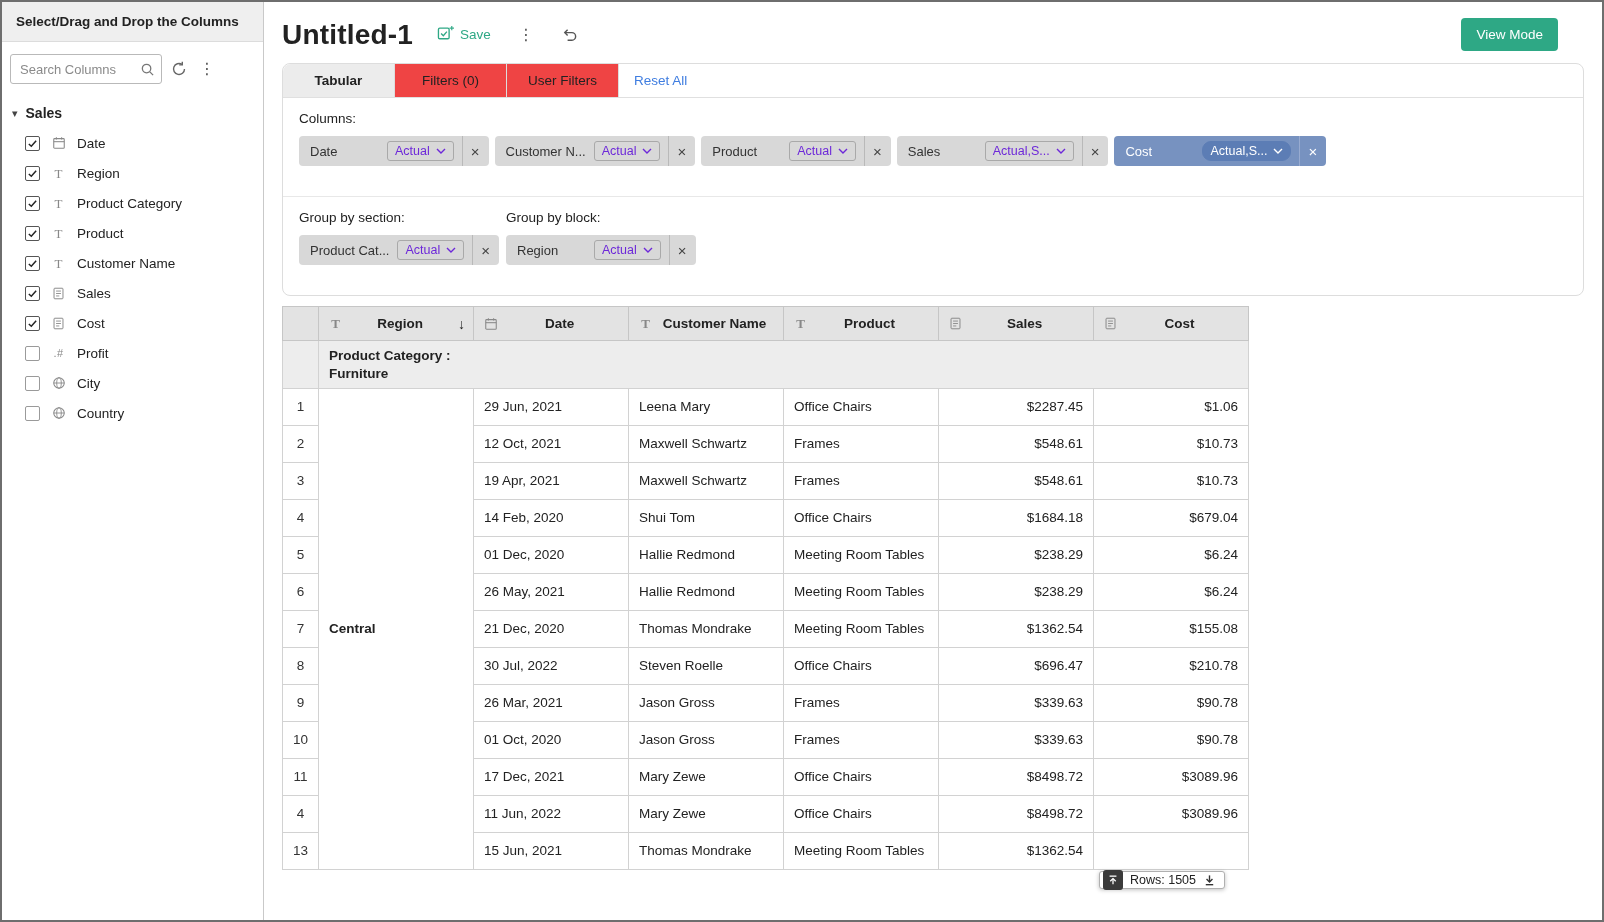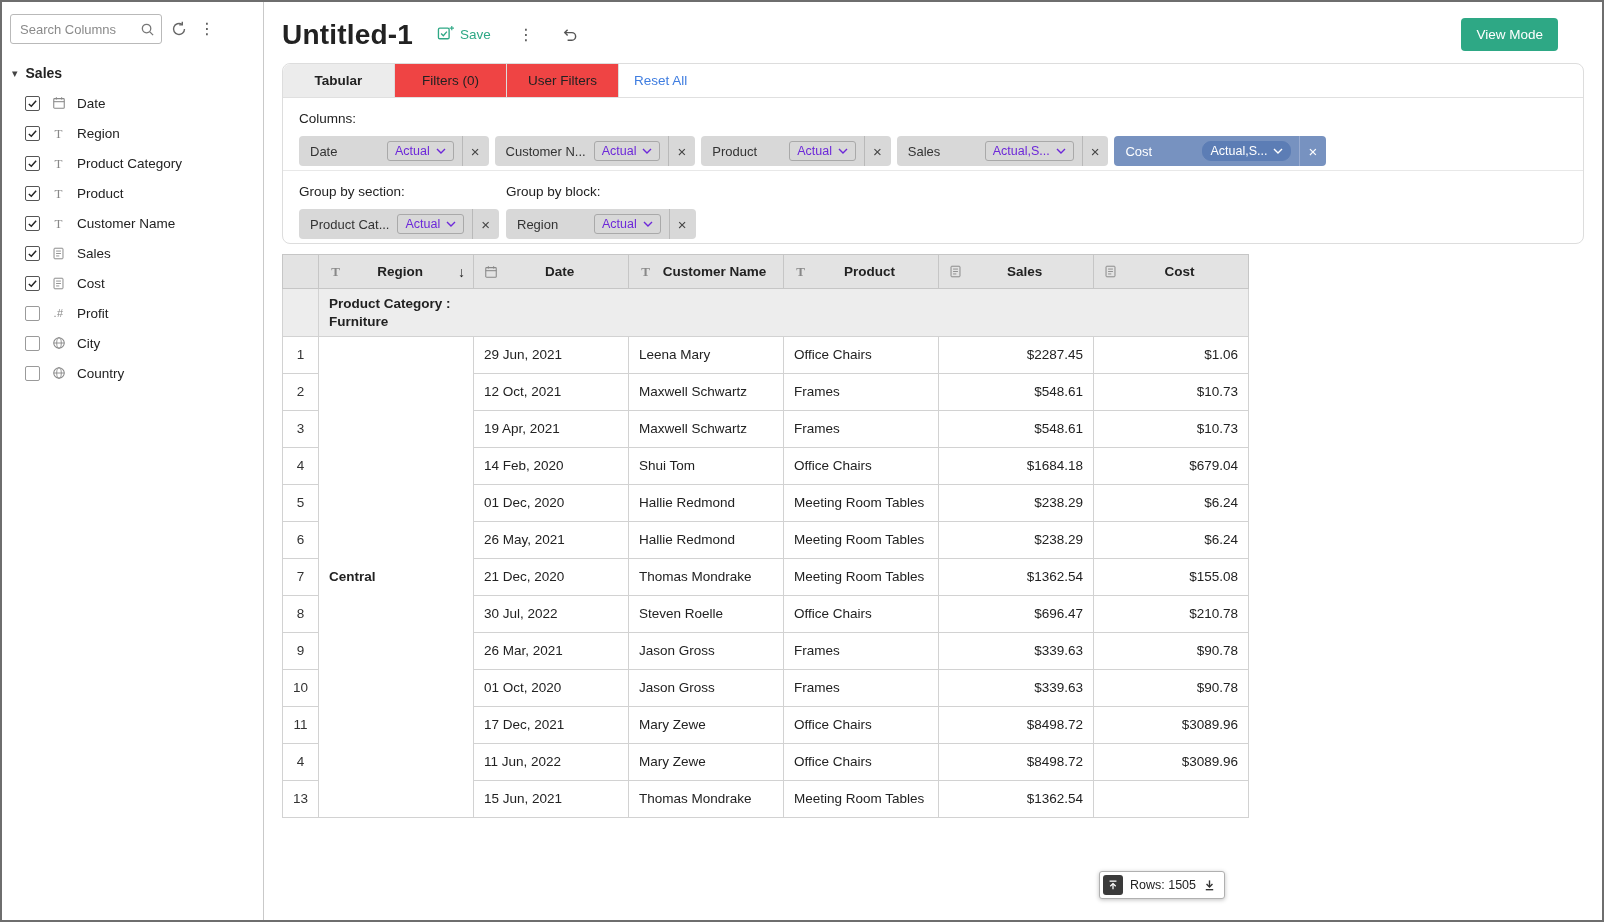--- a/index.html
+++ b/index.html
@@ -39,21 +39,21 @@
   .sort-row { margin-top:15px; }
   .sort-btn { background:#fff; border:1px solid #c9c9c9; border-radius:4px; padding:8px 17px; font-size:13px; font-family:inherit; box-shadow:0 1px 2px rgba(0,0,0,.08); cursor:pointer; }
 
   
   .config-panel { margin-top:12px; border:1px solid #ddd; border-radius:8px; background:#fff; }
   .tabs-row { display:flex; align-items:center; border-bottom:1px solid #e0e0e0; }
   .tab { width:112px; text-align:center; padding:9px 0; font-size:13.5px; border-right:1px solid #ddd; cursor:pointer; background:#ef4444; }
   .tab:first-child { border-top-left-radius:8px; }
   .tab.active { background:#ececec; font-weight:bold; }
   .reset-all { color:#3f7de0; font-size:13.5px; margin-left:15px; cursor:pointer; text-decoration:none; }
-  .section { padding:10px 16px 4px 16px; }
+  .section { padding:10px 16px 30px 16px; }
   .columns-section { border-bottom:1px solid #e8e8e8; }
   .section-label { font-size:13.5px; margin:3px 0 10px 0; color:#222; }
   .chips { display:flex; gap:6px; }
   .chip { display:flex; align-items:center; background:#d8d8d8; border-radius:4px; height:30px; font-size:13px; color:#333; }
   .chip-name { padding:0 8px 0 11px; min-width:88px; white-space:nowrap; }
   .chip-dd { display:flex; align-items:center; gap:6px; border:1px solid #a9a9a9; border-radius:3px; padding:2px 7px; font-size:12.5px; cursor:pointer; color:#6d28d9; white-space:nowrap; }
   .dd-chev { display:inline-flex; }
   .chip-close { padding:0 9px 0 8px; margin-left:8px; border-left:1px solid #b9b9b9; font-size:15px; color:#444; cursor:pointer; align-self:stretch; display:flex; align-items:center; }
   .chip.selected { background:#7792c0; color:#fff; }
   .chip.selected .chip-dd { background:#5c7db5; border-color:#5c7db5; color:#fff; border-radius:9px; }
@@ -70,30 +70,31 @@
   .th-flex { display:flex; align-items:center; }
   .th-label { flex:1; text-align:center; }
   .sort-icon { font-weight:bold; color:#222; font-size:14px; padding-left:2px; cursor:pointer; }
   .data td { padding:5px 10px; height:37px; background:#fff; vertical-align:middle; line-height:1.3; }
   .group-hdr td { background:#ededed; font-weight:bold; white-space:pre-line; padding:6px 10px; line-height:1.3; }
   .rownum { text-align:center; color:#333; font-size:13px; padding:5px 3px; }
   .region-cell { vertical-align:top; font-weight:bold; padding-top:10px; }
   .money { text-align:right; padding-right:12px; }
 
   
-  .rows-widget { position:absolute; left:1097px; top:869px; height:28px; background:#fff; border:1px solid #b0b0b0; border-radius:3px; box-shadow:0 1px 4px rgba(0,0,0,.25); display:flex; align-items:center; gap:7px; padding:3px 8px 3px 3px; font-size:12.5px; color:#222; cursor:pointer; }
+  .rows-widget { position:absolute; left:1097px; top:869px; height:18px; background:#fff; border:1px solid #b0b0b0; border-radius:3px; box-shadow:0 1px 4px rgba(0,0,0,.25); display:flex; align-items:center; gap:7px; padding:3px 8px 3px 3px; font-size:12.5px; color:#222; cursor:pointer; }
   .rw-box { background:#3a3a3a; border-radius:3px; width:20px; height:20px; display:inline-flex; align-items:center; justify-content:center; }
   .rw-end { display:inline-flex; align-items:center; }
 </style>
 </head>
 <body>
 
 <div class="app">
 
   <aside class="sidebar">
+    <div class="sidebar-header">Select/Drag and Drop the Columns</div>
     <div class="search-row">
       <div class="search-box">
         <input type="text" placeholder="Search Columns" style="">
         <span class="search-icon"><svg viewBox="0 0 16 16" width="15" height="15">
               <circle cx="7" cy="7" r="4.5" fill="none" stroke="#777" stroke-width="1.4"></circle>
               <line x1="10.5" y1="10.5" x2="14" y2="14" stroke="#777" stroke-width="1.4"></line>
             </svg></span>
       </div>
       <span class="icon-btn">
           <svg viewBox="0 0 16 16" width="16" height="16">

